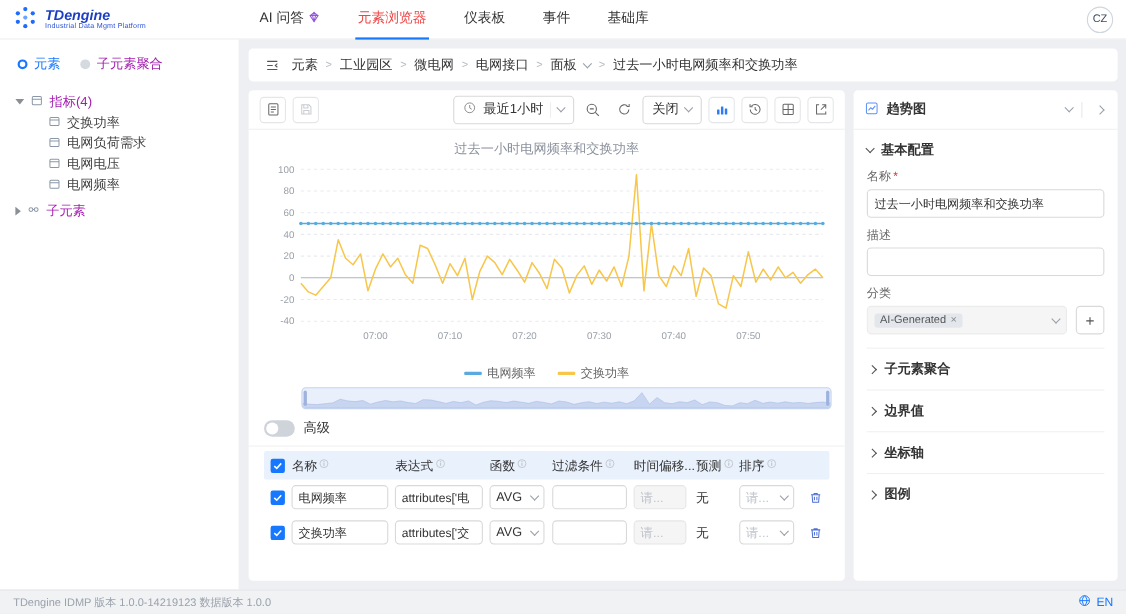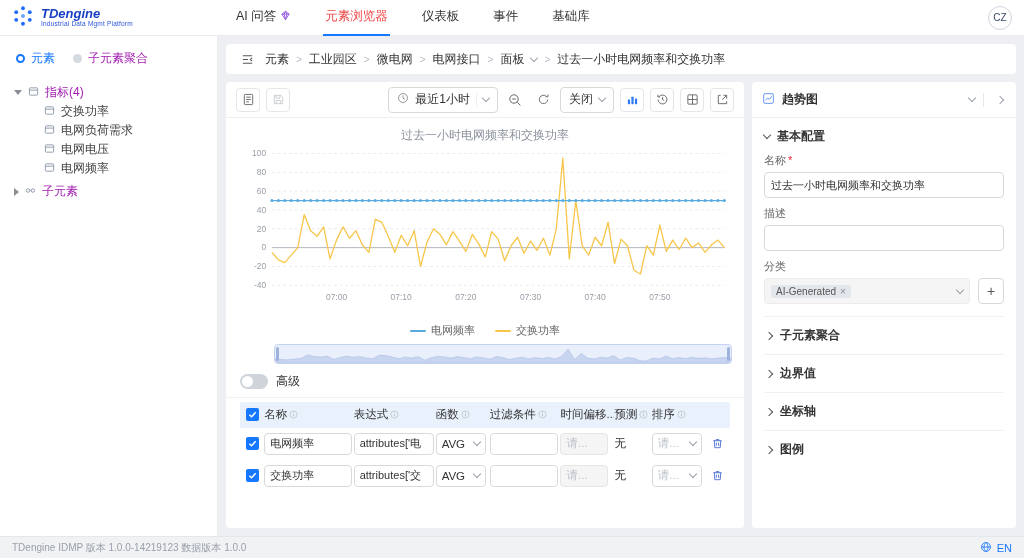--- a/index.html
+++ b/index.html
@@ -84,21 +84,21 @@
 .cb{width:13px;height:13px;border-radius:2px;background:#1677ff;display:flex;align-items:center;justify-content:center;cursor:pointer}
 .tin{height:22px;border:1px solid #d9d9d9;border-radius:4px;padding:0 5px;font-size:11px;color:#333;font-family:inherit}
 .in-name{width:88px}.in-expr{width:80px}.in-filter{width:68px}
 .tsel{height:22px;border:1px solid #d9d9d9;border-radius:4px;display:flex;align-items:center;justify-content:space-between;padding:0 5px;cursor:pointer;background:#fff}
 .sel-func{width:50px}.sel-sort{width:50px}
 .tsel.dis{background:#f5f5f5;border-color:#e6e6e6;width:48px}
 .ph{color:#bfc4cc;white-space:nowrap;overflow:hidden}
 .pred{color:#333}
 
 
-.right-panel{width:264px;flex-shrink:0;background:#fff;border-radius:4px;display:flex;flex-direction:column;overflow:hidden}
+.right-panel{width:240px;flex-shrink:0;background:#fff;border-radius:4px;display:flex;flex-direction:column;overflow:hidden}
 .rp-head{height:36px;border-bottom:1px solid #f0f0f0;display:flex;align-items:center;gap:7px;padding:0 8px 0 10px;flex-shrink:0}
 .rp-title{font-weight:bold;color:#333}
 .rp-head-right{margin-left:auto;display:flex;align-items:center;gap:8px}
 .vdiv{width:1px;height:14px;background:#e8e8e8}
 .rp-expand{width:16px;height:22px;display:flex;align-items:center;justify-content:center;cursor:pointer}
 .rp-body{padding:10px 12px;overflow:hidden}
 .rp-sec-head{display:flex;align-items:center;gap:7px;font-weight:bold;color:#333;margin-bottom:6px;cursor:pointer}
 .rp-label{display:block;font-size:11px;color:#666;margin:8px 0 4px}
 .req{color:#f5222d;margin-left:2px}
 .rp-input{width:100%;height:26px;border:1px solid #d9d9d9;border-radius:4px;padding:0 6px;font-size:11px;color:#333;font-family:inherit}

